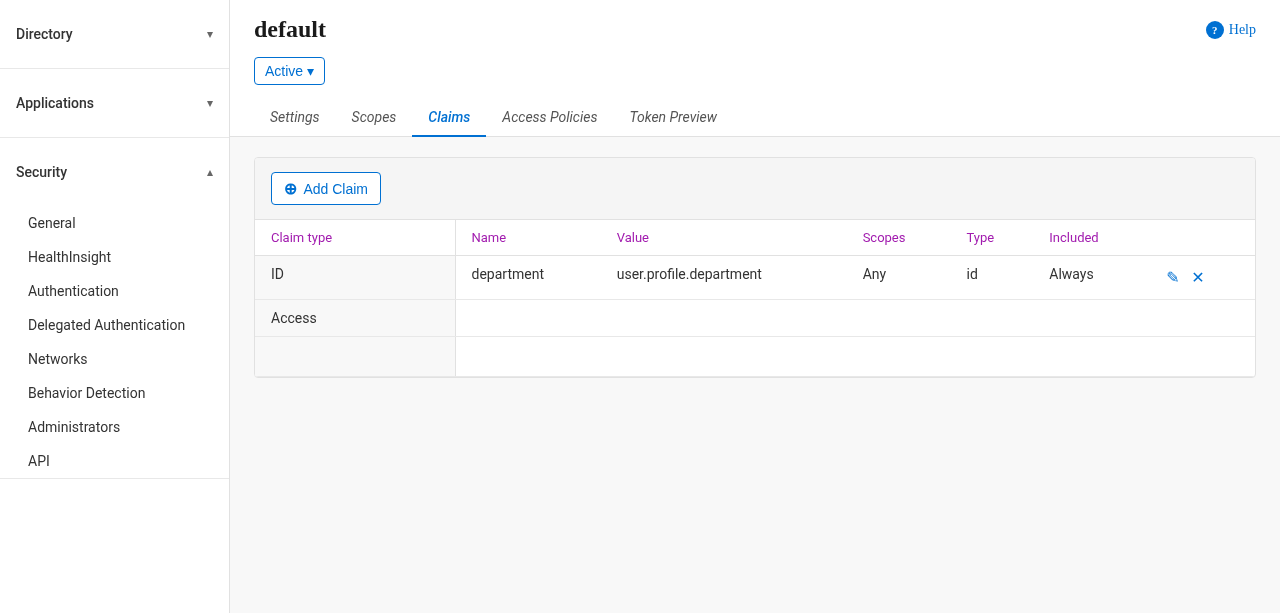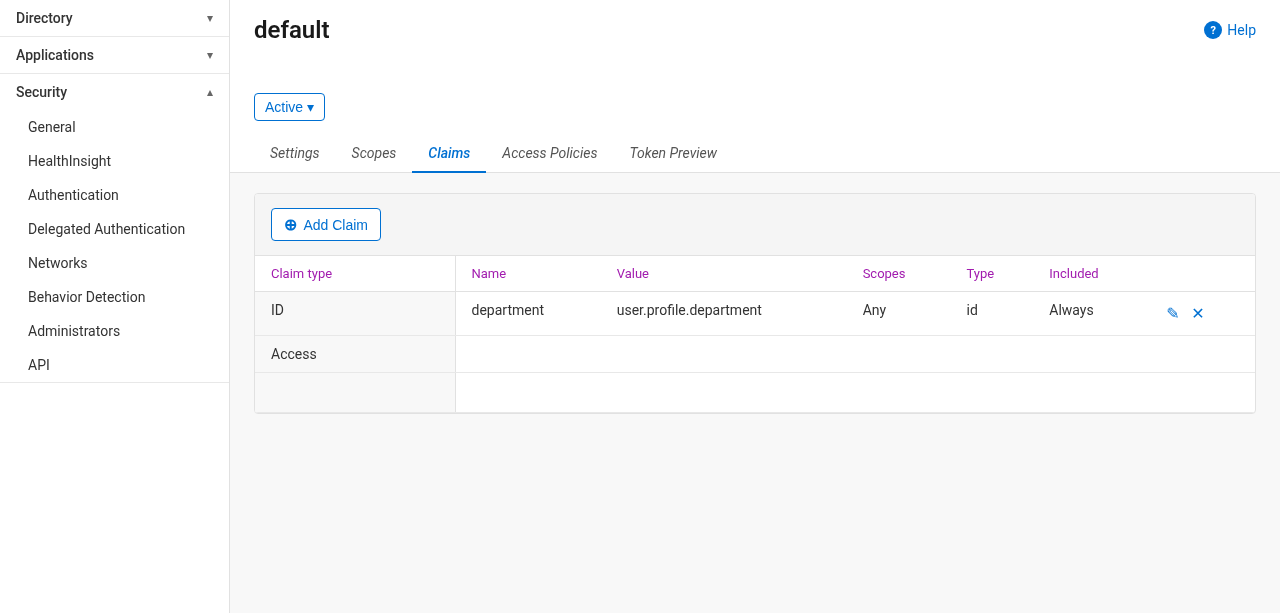--- a/index.html
+++ b/index.html
@@ -14,21 +14,21 @@
       height: 100%;
       overflow-y: auto;
     }
     .sidebar-section {
       border-bottom: 1px solid #e8e8e8;
     }
     .sidebar-section-header {
       display: flex;
       align-items: center;
       justify-content: space-between;
-      padding: 10px 16px;
+      padding: 26px 16px;
       font-size: 14px;
       font-weight: 500;
       color: #333;
       cursor: pointer;
       background: #fff;
     }
     .chevron { font-size: 12px; color: #666; }
     .sidebar-item {
       padding: 9px 16px 9px 28px;
       font-size: 14px;
@@ -45,20 +45,21 @@
     }
     .main-header {
       padding: 16px 24px 0 24px;
       border-bottom: 1px solid #e1e1e1;
     }
     .main-title-row {
       display: flex;
       align-items: center;
       justify-content: space-between;
       margin-bottom: 14px;
+      font-family: Liberation Serif, serif;
     }
     .main-title {
       font-size: 24px;
       font-weight: 600;
       color: #1a1a1a;
     }
     .help-link {
       display: flex;
       align-items: center;
       gap: 5px;
@@ -86,21 +87,20 @@
       display: inline-flex;
       align-items: center;
       gap: 6px;
       border: 1px solid #0070d2;
       border-radius: 4px;
       padding: 5px 10px;
       color: #0070d2;
       font-size: 14px;
       cursor: pointer;
       background: #fff;
-      margin-top: 35px;
     }
 
     
     .tabs {
       display: flex;
       gap: 0;
     }
     .tab {
       padding: 10px 16px;
       font-size: 14px;

